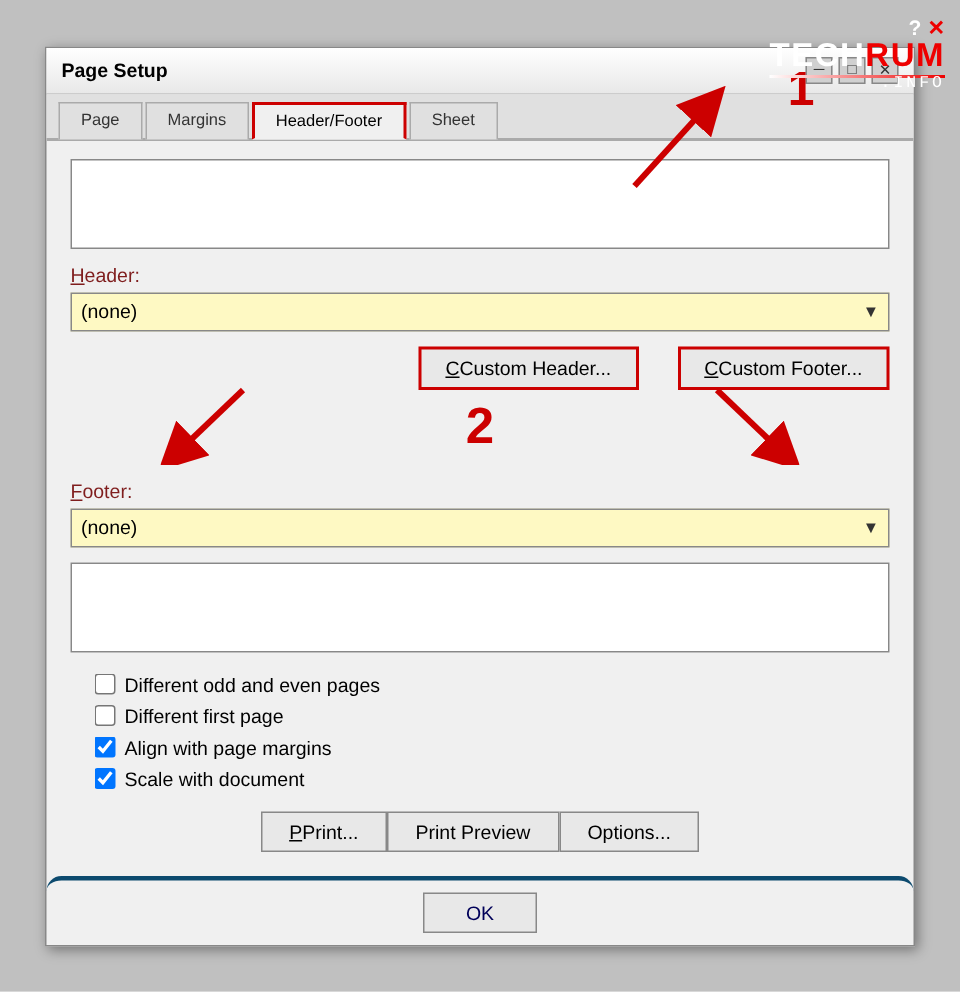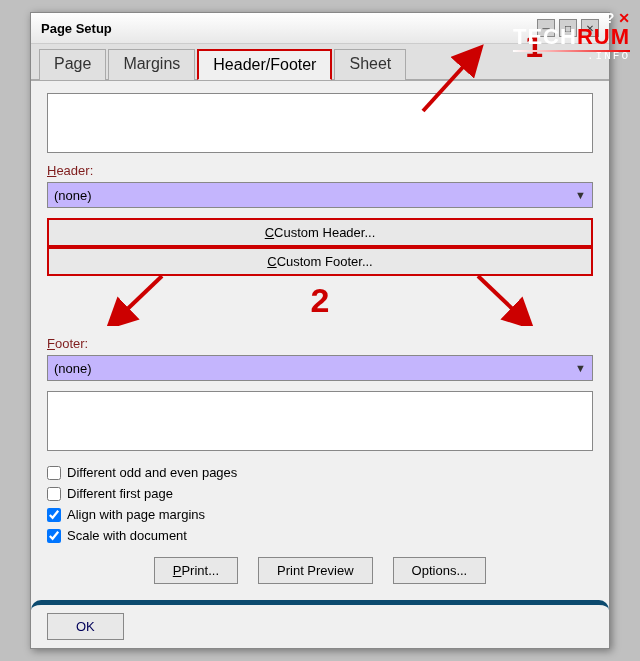--- a/index.html
+++ b/index.html
@@ -117,21 +117,21 @@
       border-bottom: 2px solid #aaa;
       padding: 4px 8px 0;
       gap: 2px;
     }
     .tab {
       padding: 5px 14px;
       border: 1px solid #aaa;
       border-bottom: none;
       background: #e0e0e0;
       cursor: pointer;
-      font-size: 16px;
+      font-size: 11px;
       color: #333;
       position: relative;
       top: 1px;
     }
     .tab.active {
       background: #f0f0f0;
       border: 2px solid #c00;
       border-bottom: 1px solid #f0f0f0;
       color: #000;
       font-weight: normal;
@@ -158,90 +158,90 @@
       font-size: 13px;
       margin-bottom: 4px;
       color: #7f1d1d;
     }
     .field-label u { text-decoration: underline; }
 
     .dropdown {
       display: flex;
       align-items: center;
       border: 1px solid #888;
-      background: #c4b5fd;
+      background: #fef9c3;
       height: 26px;
       margin-bottom: 10px;
       padding: 0 6px;
       justify-content: space-between;
       cursor: pointer;
     }
     .dropdown-arrow {
       font-size: 11px;
       color: #333;
     }
 
     
     .custom-buttons {
       display: flex;
-      gap: 0;
-      justify-content: flex-start;
+      gap: 26px;
+      justify-content: flex-end;
       margin: 8px 0 12px;
       position: relative;
-      flex-direction: column;
     }
     .custom-btn {
       border: 2px solid #c00;
       background: #e8e8e8;
       padding: 5px 16px;
       cursor: pointer;
       font-size: 13px;
       color: #000;
     }
     .custom-btn u { text-decoration: underline; }
 
     
     .checkbox-row {
       display: flex;
       align-items: center;
       gap: 6px;
       margin-bottom: 6px;
       font-size: 13px;
+      margin-left: 16px;
     }
     .checkbox-row input[type=checkbox] {
       width: 14px;
       height: 14px;
       cursor: pointer;
     }
 
     
     .bottom-buttons {
       display: flex;
       justify-content: center;
-      gap: 20px;
+      gap: 0;
       margin-top: 14px;
       margin-bottom: 4px;
     }
     .bottom-btn {
       border: 1px solid #888;
       background: #e8e8e8;
       padding: 5px 18px;
       cursor: pointer;
       font-size: 13px;
       min-width: 80px;
     }
     .bottom-btn u { text-decoration: underline; }
 
     
     .ok-cancel {
       display: flex;
-      justify-content: space-between;
+      justify-content: center;
       gap: 8px;
       padding: 8px 16px;
-      border-top: 5px solid #0c4a6e;
+      border-top: 3px solid #0c4a6e;
       border-radius: 10px;
     }
     .ok-btn {
       background: #e8e8e8;
       border: 1px solid #888;
       padding: 5px 28px;
       cursor: pointer;
       font-size: 13px;
       color: #000059;
       font-weight: normal;

